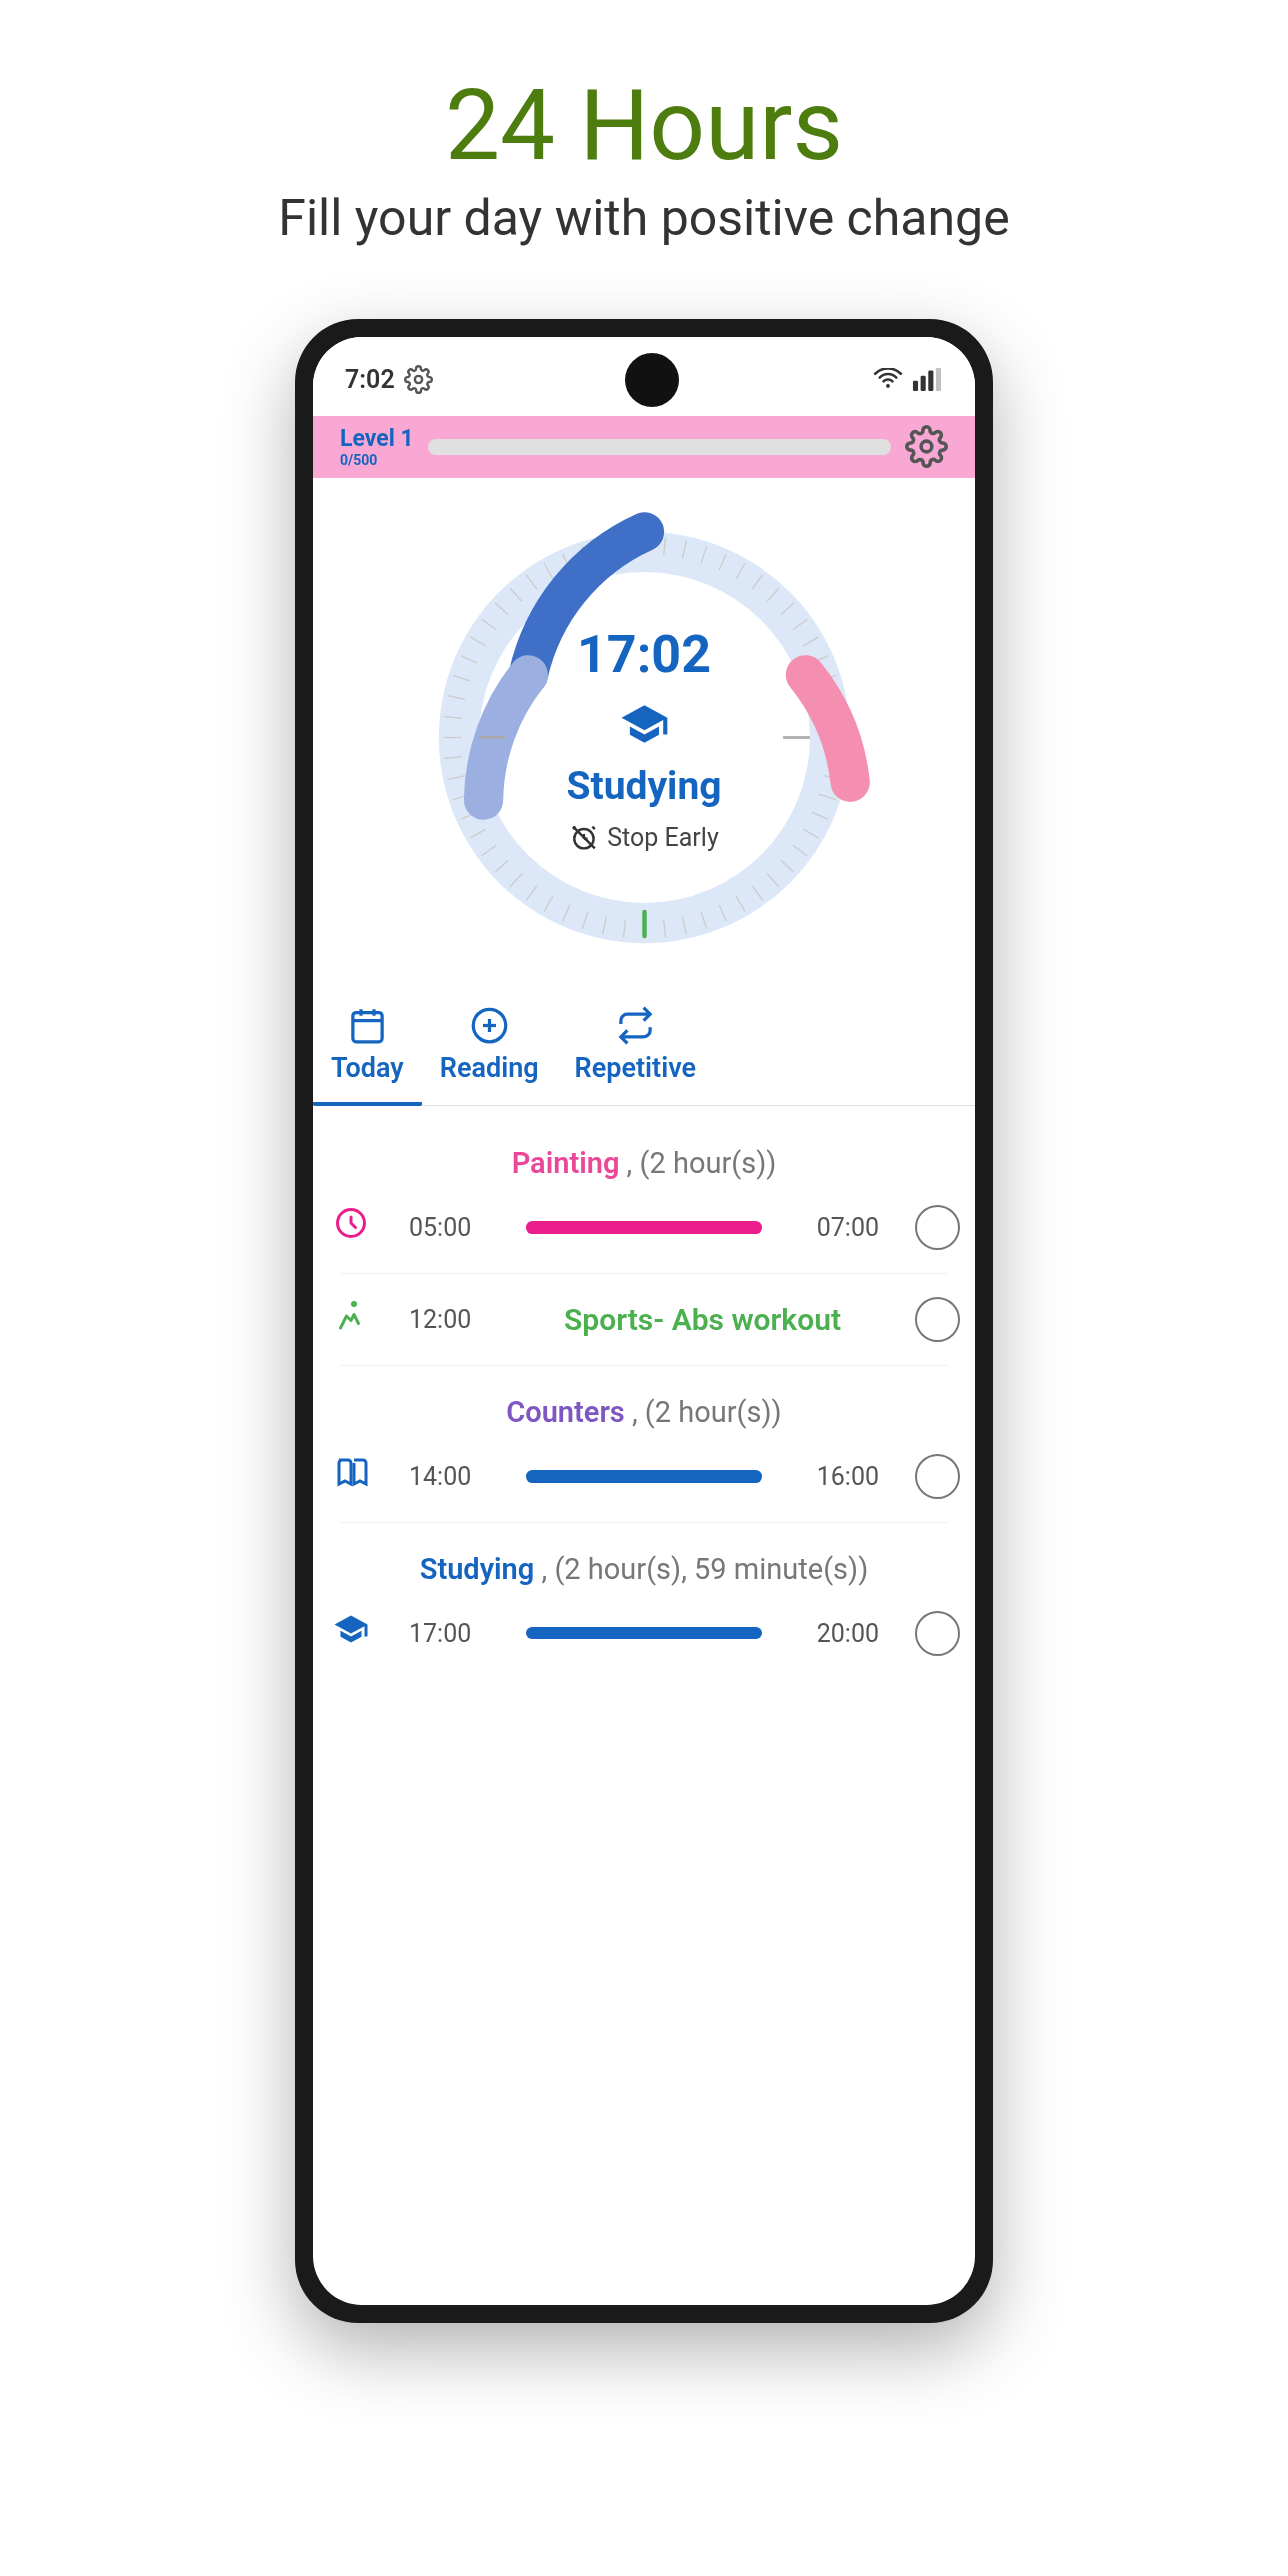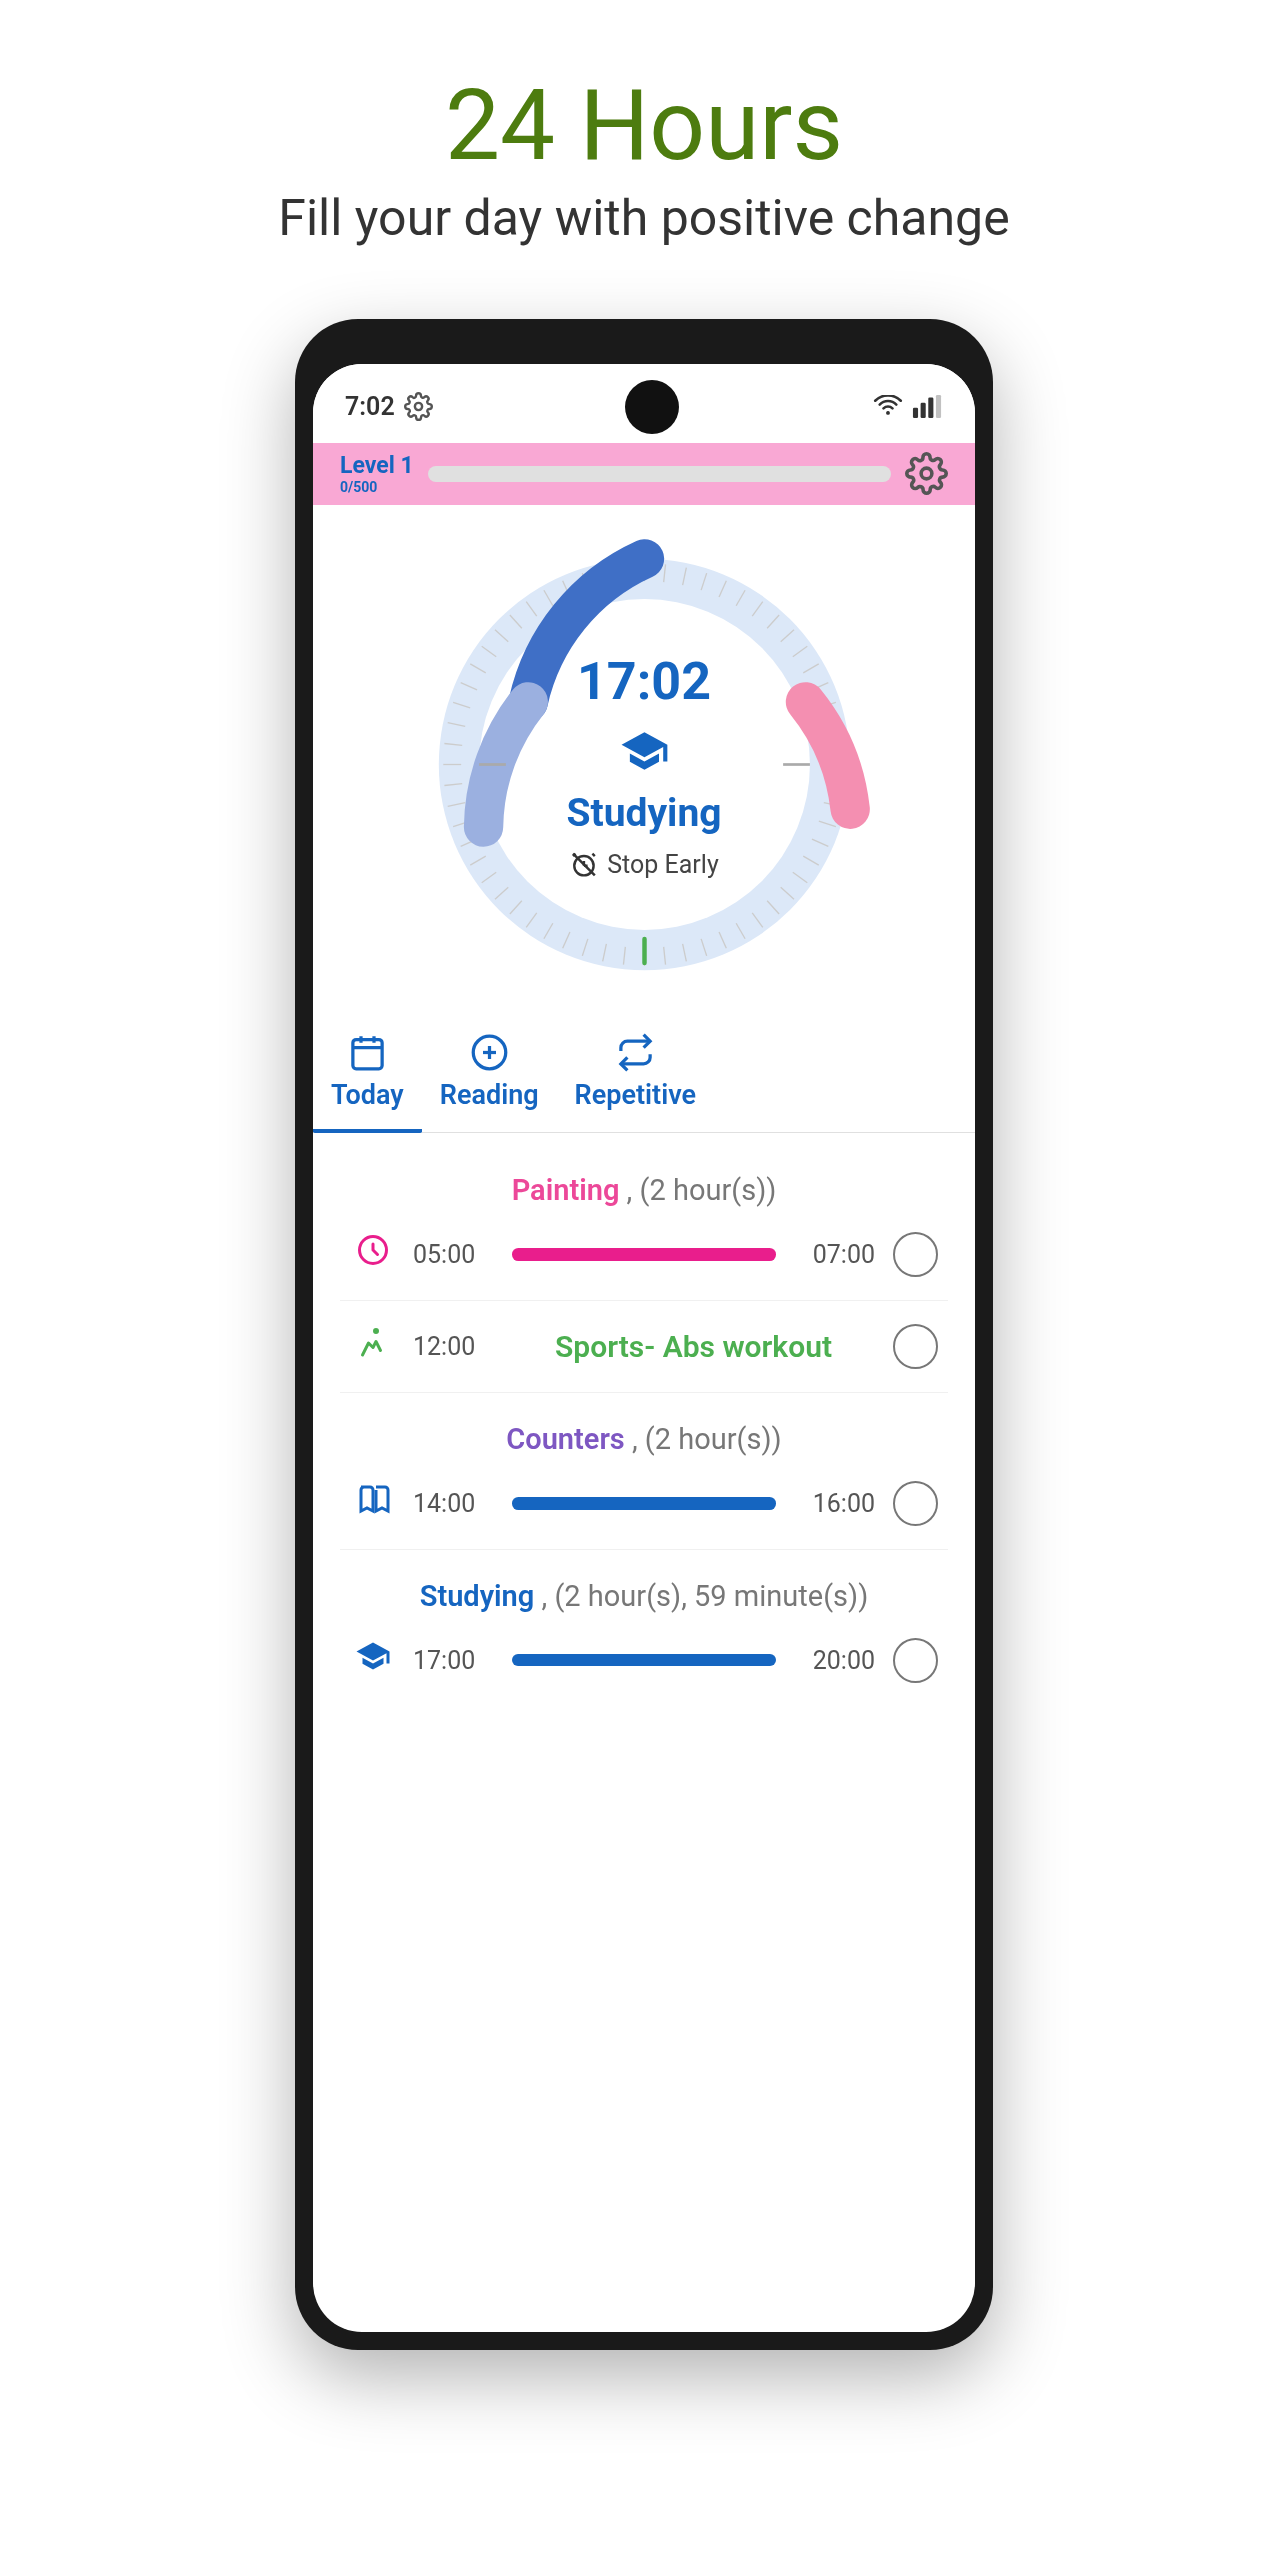--- a/index.html
+++ b/index.html
@@ -40,21 +40,20 @@
       box-shadow: 0 27px 72px rgba(0,0,0,0.3);
       margin-top: 36px;
       position: relative;
     }
     .phone-screen {
       background: #fff;
       border-radius: 49px;
       overflow: hidden;
       width: 100%;
       min-height: 1968px;
-      margin-top: 27px;
     }
 
     
     .status-bar {
       display: flex;
       justify-content: space-between;
       align-items: center;
       padding: 16px 32px 9px;
       background: #fff;
     }
@@ -196,22 +195,22 @@
     .activity-header-name.blue {
       color: #1565C0;
     }
     .activity-header-duration {
       color: #777;
     }
 
     .activity-row {
       display: flex;
       align-items: center;
-      padding: 16px 37px;
-      gap: 18px;
+      padding: 16px 15px;
+      gap: 36px;
     }
     .activity-icon {
       font-size: 34px;
       width: 45px;
       text-align: center;
     }
     .activity-icon.pink { color: #e91e8c; }
     .activity-icon.green { color: #4caf50; }
     .activity-icon.blue { color: #1565C0; }
     .activity-time-start {

